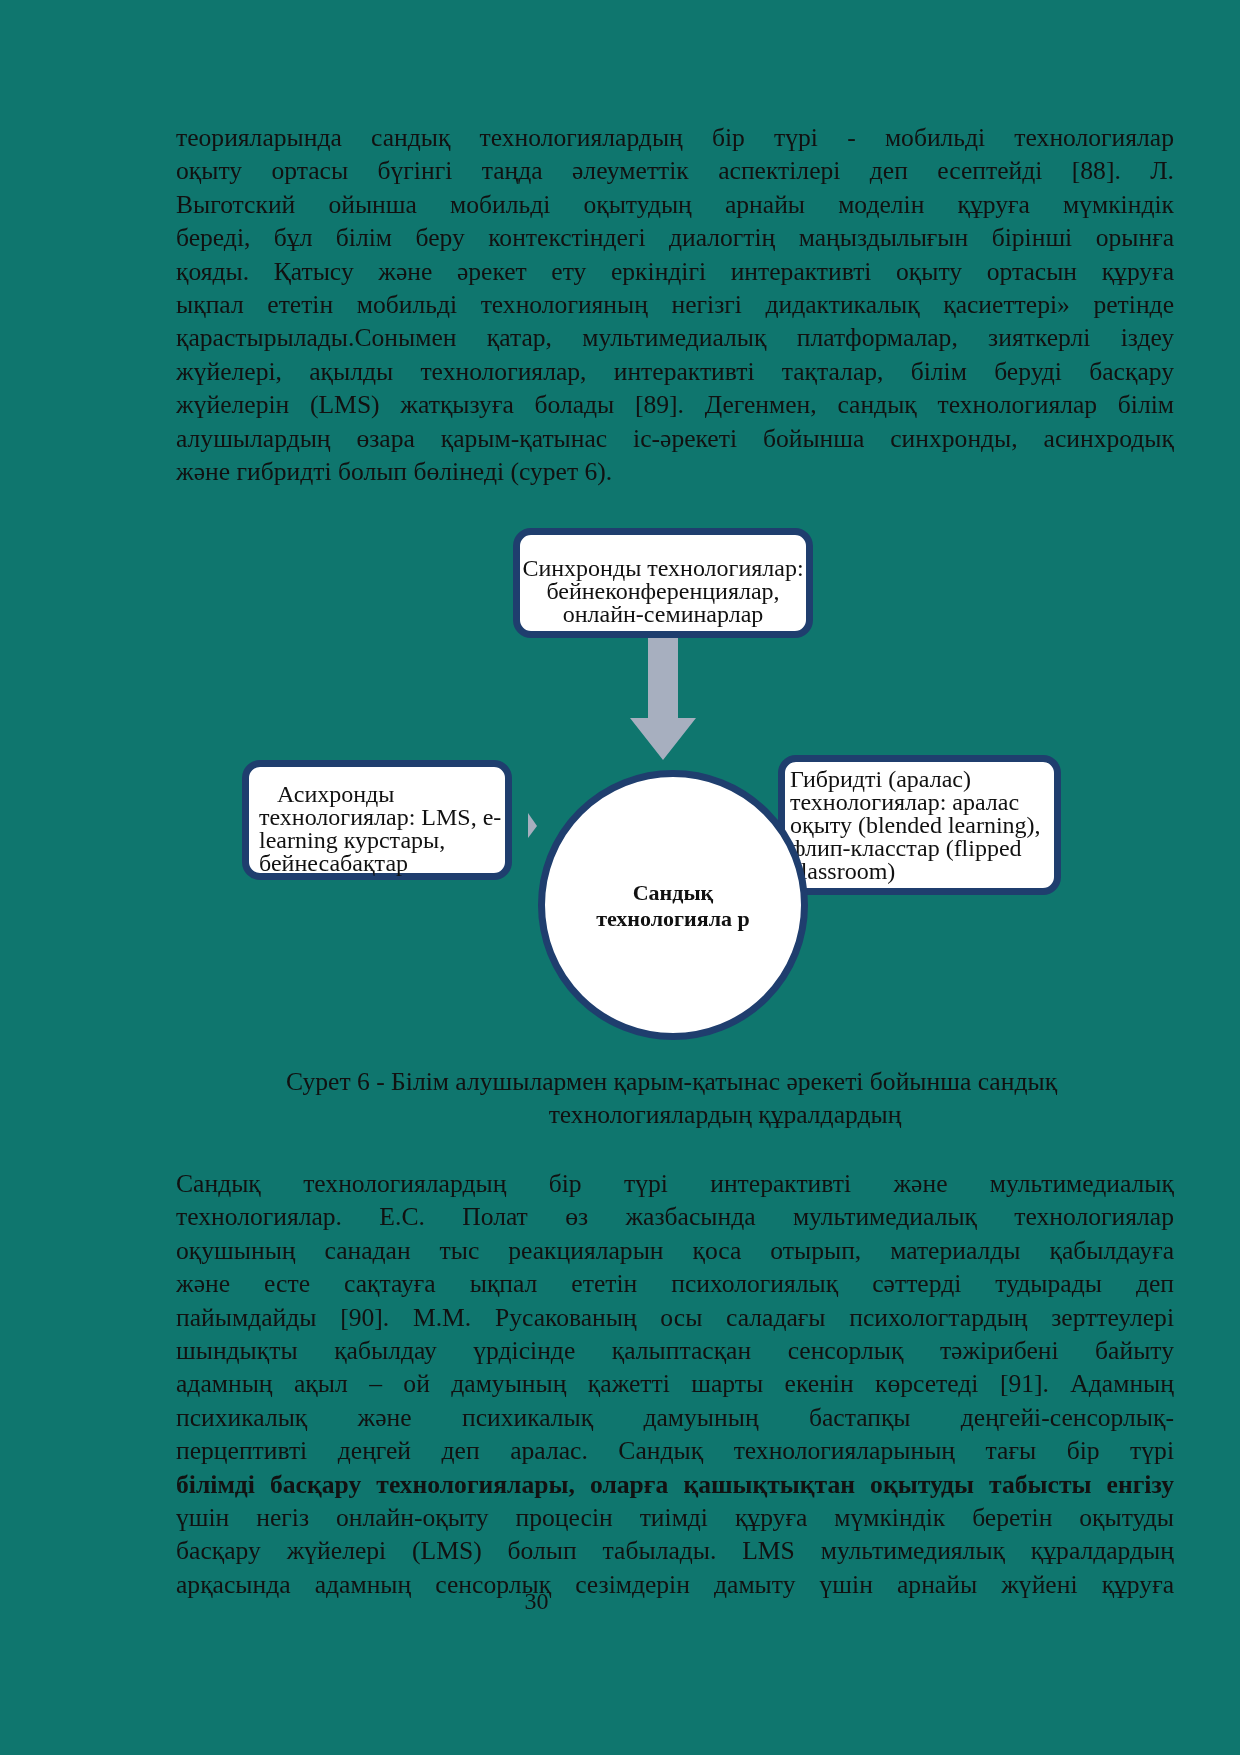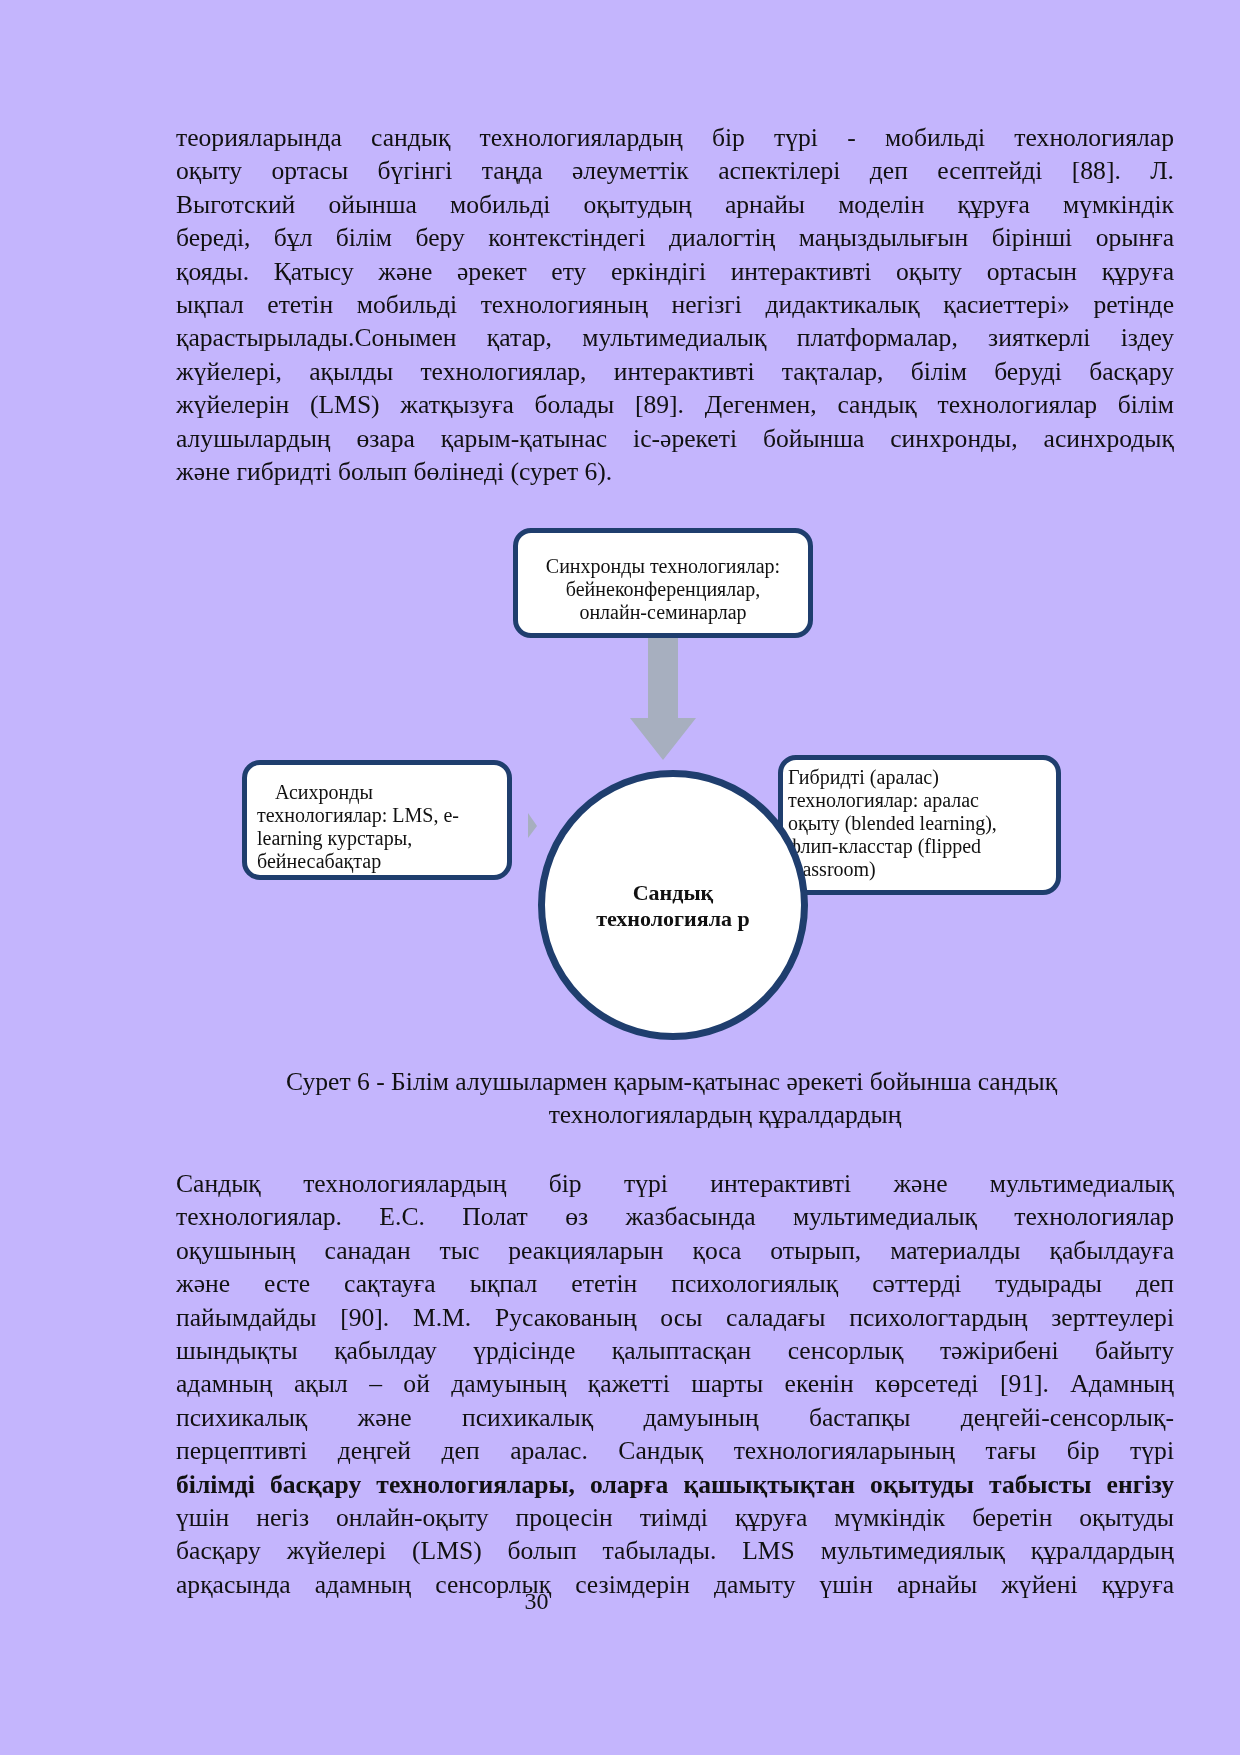--- a/index.html
+++ b/index.html
@@ -1,17 +1,17 @@
 <!DOCTYPE html>
 <html><head>
   <meta charset="utf-8">
   <style>
     html, body { margin: 0; padding: 0; background: #ffffff; }
     body { width: 1240px; height: 1755px; position: relative; overflow: hidden; }
-    .page { position: absolute; left: 0; top: 0; width: 1240px; height: 1755px; background: #c4b5fd; }
+    .page { position: absolute; left: 0; top: 0; width: 1240px; height: 1755px; background: #0f766e; }
     .para {
       position: absolute; left: 176px; width: 998px;
       font-family: "Liberation Serif", serif; font-size: 25.6px; line-height: 33.4px;
       color: #111; text-align: justify;
     }
     .para .line { display: block; text-align: justify; text-align-last: justify; white-space: nowrap; height: 33.4px; }
     .para .line.last { text-align-last: left; }
     #para1 { top: 121px; }
     #para2 { top: 1167px; }
     .caption {
@@ -20,22 +20,22 @@
     }
     .caption .c1 { display: block; padding-left: 110px; text-align: left; }
     .caption .c2 { display: block; text-align: center; padding-left: 100px; }
     .pagenum {
       position: absolute; top: 1588px; left: 0; width: 1073px; text-align: center;
       font-family: "Liberation Serif", serif; font-size: 24px; color: #111;
     }
     
     .diagram { position: absolute; left: 0; top: 520px; width: 1240px; height: 520px; }
     .box {
-      position: absolute; border: 5px solid #0c4a6e; border-radius: 18px; background: #fff;
-      font-family: "Liberation Serif", serif; font-size: 20px; line-height: 23px; color: #111;
+      position: absolute; border: 7px solid #0c4a6e; border-radius: 18px; background: #fff;
+      font-family: "Liberation Serif", serif; font-size: 24px; line-height: 23px; color: #111;
       box-sizing: border-box;
     }
     #box-sync { left: 513px; top: 8px; width: 300px; height: 110px; text-align: center; padding-top: 22px; }
     #box-async { left: 242px; top: 240px; width: 270px; height: 120px; padding: 16px 0 0 10px; }
     #box-async .indent { padding-left: 18px; }
     #box-hybrid { left: 778px; top: 235px; width: 283px; height: 140px; padding: 6px 0 0 5px; }
     .circle {
       position: absolute; left: 538px; top: 250px; width: 270px; height: 270px;
       border: 7px solid #d946ef; border-radius: 50%; box-sizing: border-box; background: #fff;
       display: flex; align-items: center; justify-content: center; text-align: center;

